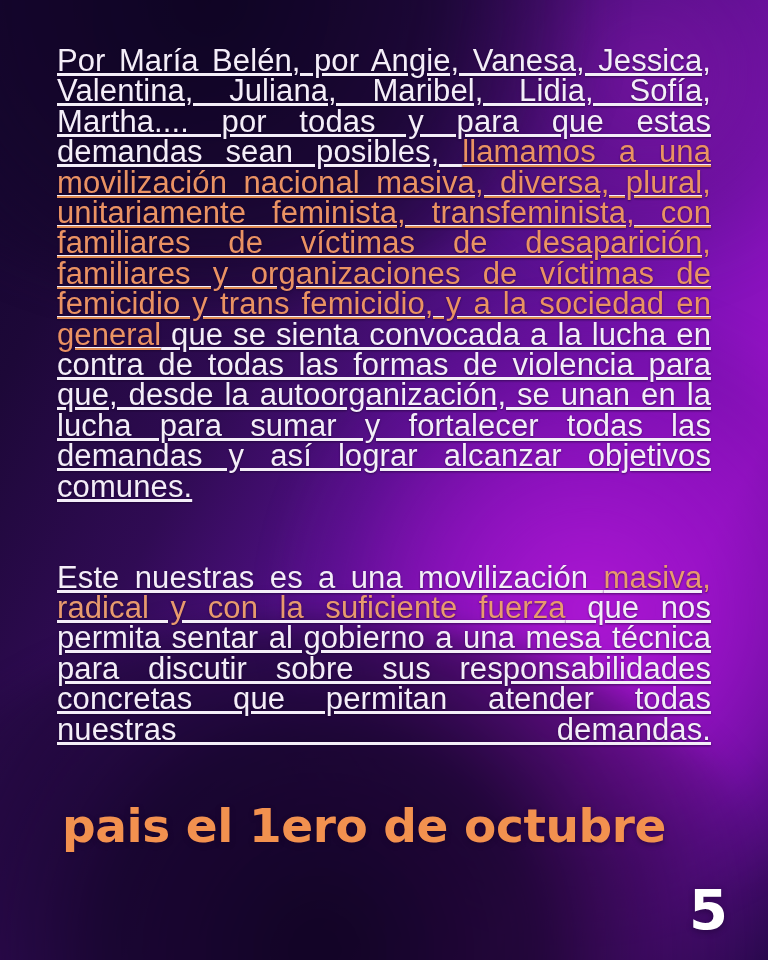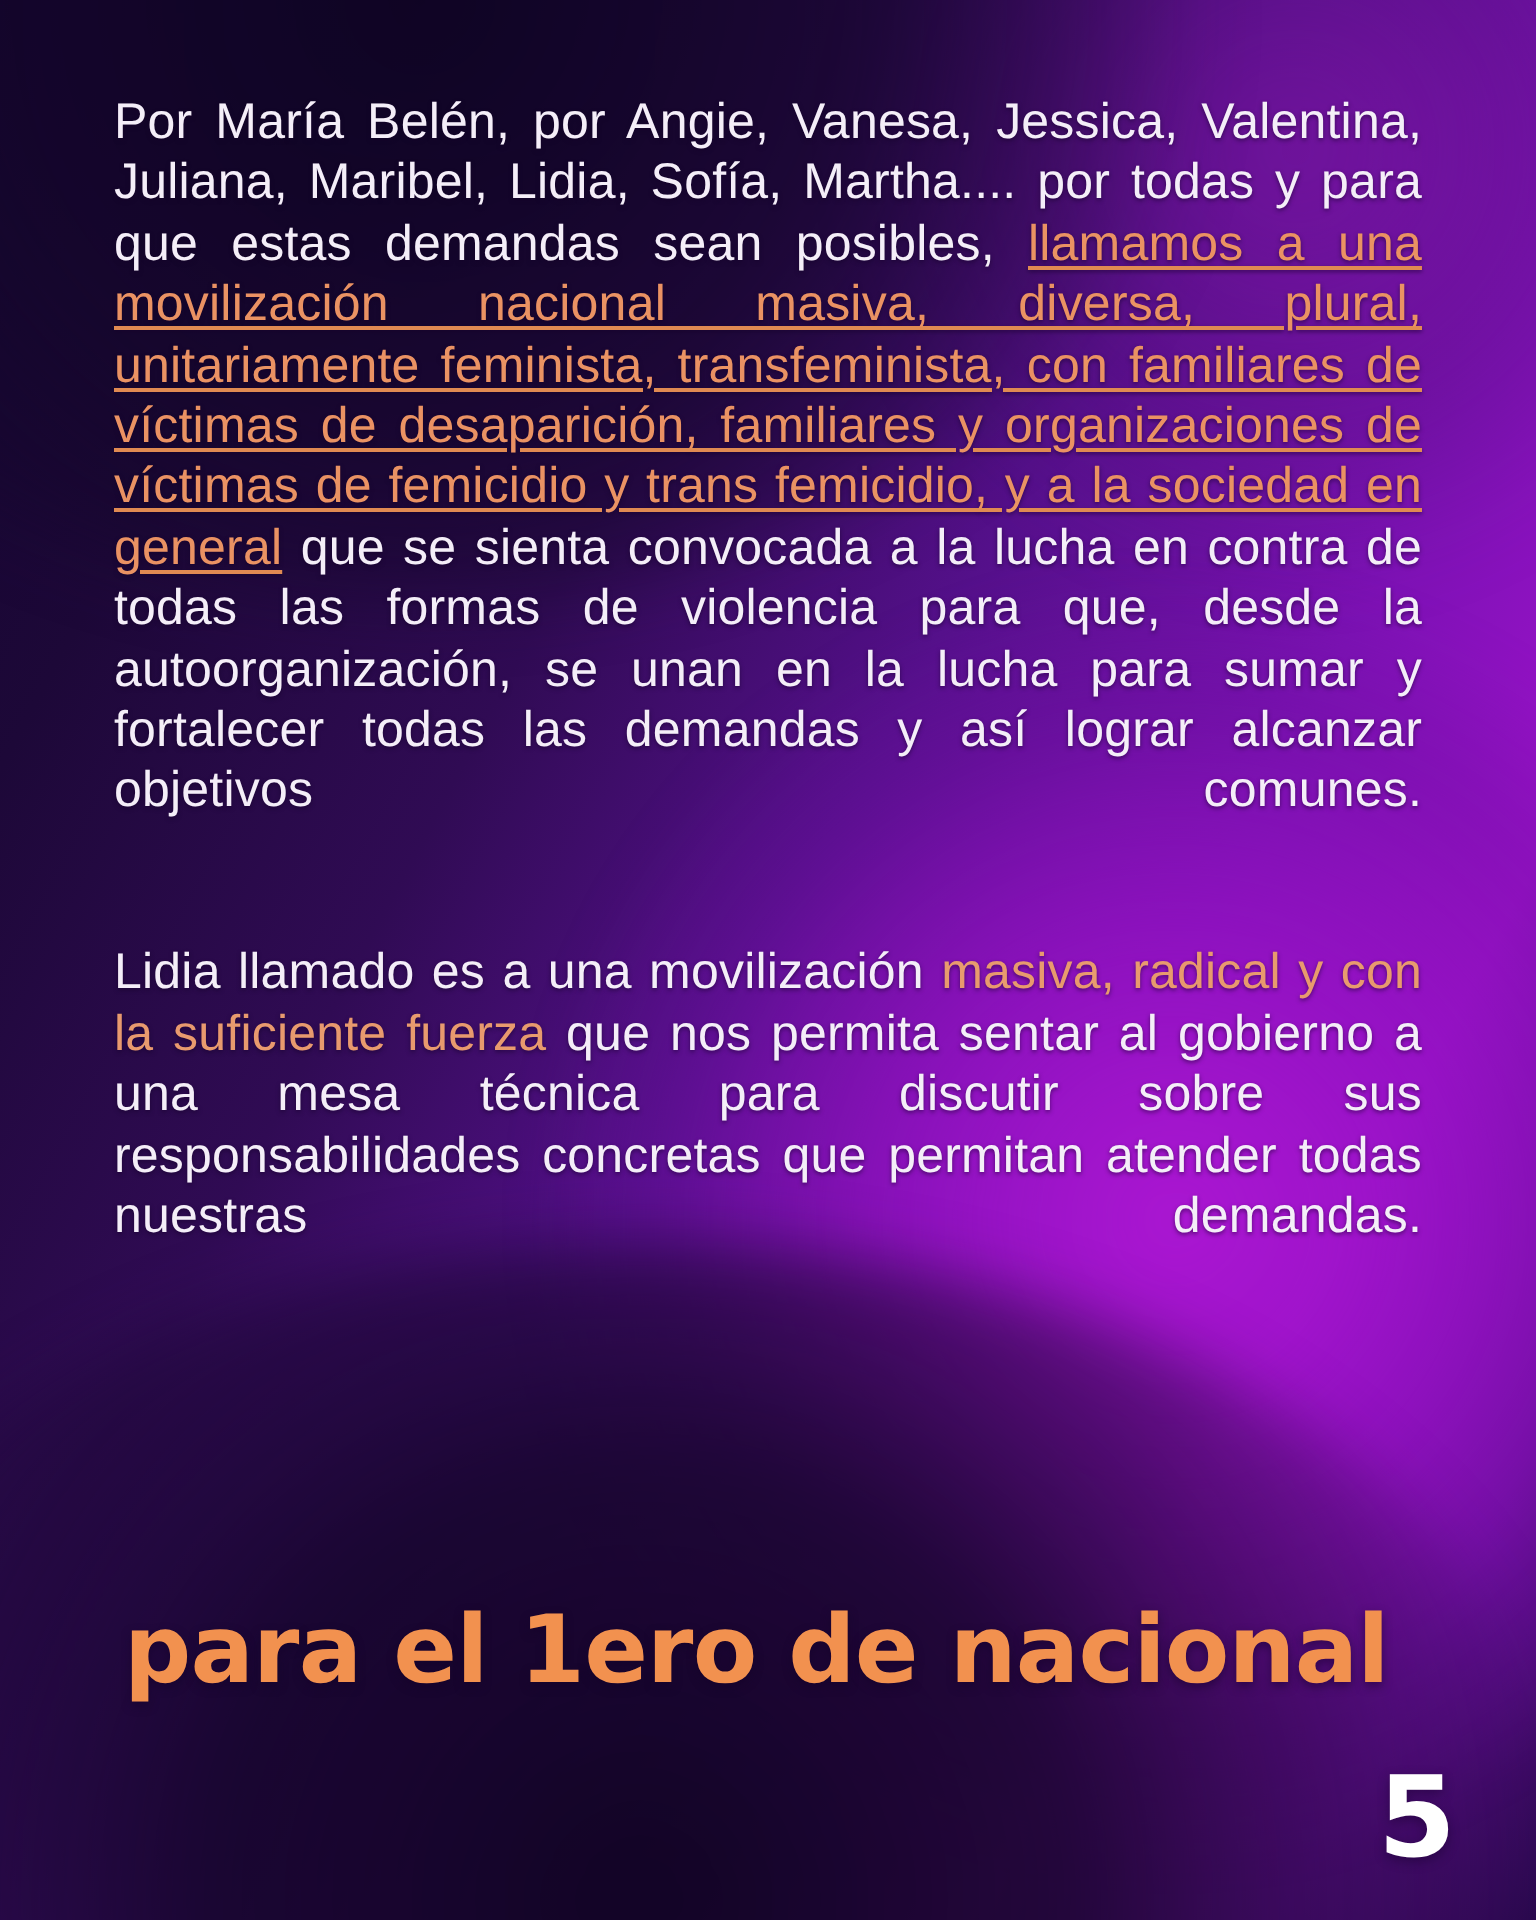--- a/index.html
+++ b/index.html
@@ -94,25 +94,26 @@
   }
 
   .body-copy {
     position: absolute;
     left: 57px;
     right: 57px;
     top: 46px;
     text-align: justify;
     text-justify: inter-word;
     color: #f4eef8;
-    font-size: 25px;
+    font-size: 31px;
     line-height: 30.4px;
     letter-spacing: 0.1px;
     font-weight: 400;
     text-shadow: 0 1px 2px rgba(20,0,40,0.55);
+    text-decoration: underline;
   }
 
   .body-copy p {
     margin: 0;
   }
 
   
   .body-copy p::after {
     content: "";
     display: inline-block;
@@ -171,23 +172,23 @@
   <div class="bg-glow-right"></div>
   <div class="bg-dark-top"></div>
   <div class="bg-dark-bottom"></div>
 
   <div class="content">
 
     <div class="body-copy">
 
       <p><span>Por María Belén, por Angie, Vanesa, Jessica, Valentina, Juliana, Maribel, Lidia, Sofía, Martha.... por todas y para que estas demandas sean posibles, </span><span class="hl-underline">llamamos a una movilización nacional masiva, diversa, plural, unitariamente feminista, transfeminista, con familiares de víctimas de desaparición, familiares y organizaciones de víctimas de femicidio y trans femicidio, y a la sociedad en general</span><span> que se sienta convocada a la lucha en contra de todas las formas de violencia para que, desde la autoorganización, se unan en la lucha para sumar y fortalecer todas las demandas y así lograr alcanzar objetivos comunes.</span></p>
 
-      <p class="gap-before"><span>Lidia llamado es a una movilización </span><span class="hl-plain">masiva, radical y con la suficiente fuerza</span><span> que nos permita sentar al gobierno a una mesa técnica para discutir sobre sus responsabilidades concretas que permitan atender todas nuestras demandas.</span></p>
+      <p class="gap-before"><span>Este nuestras es a una movilización </span><span class="hl-plain">masiva, radical y con la suficiente fuerza</span><span> que nos permita sentar al gobierno a una mesa técnica para discutir sobre sus responsabilidades concretas que permitan atender todas nuestras demandas.</span></p>
 
 
     </div>
 
-    <div class="headline">para el 1ero de nacional</div>
+    <div class="headline">pais el 1ero de octubre</div>
 
     <div class="page-number">5</div>
 
   </div>
 </div>
 
 </body></html>

